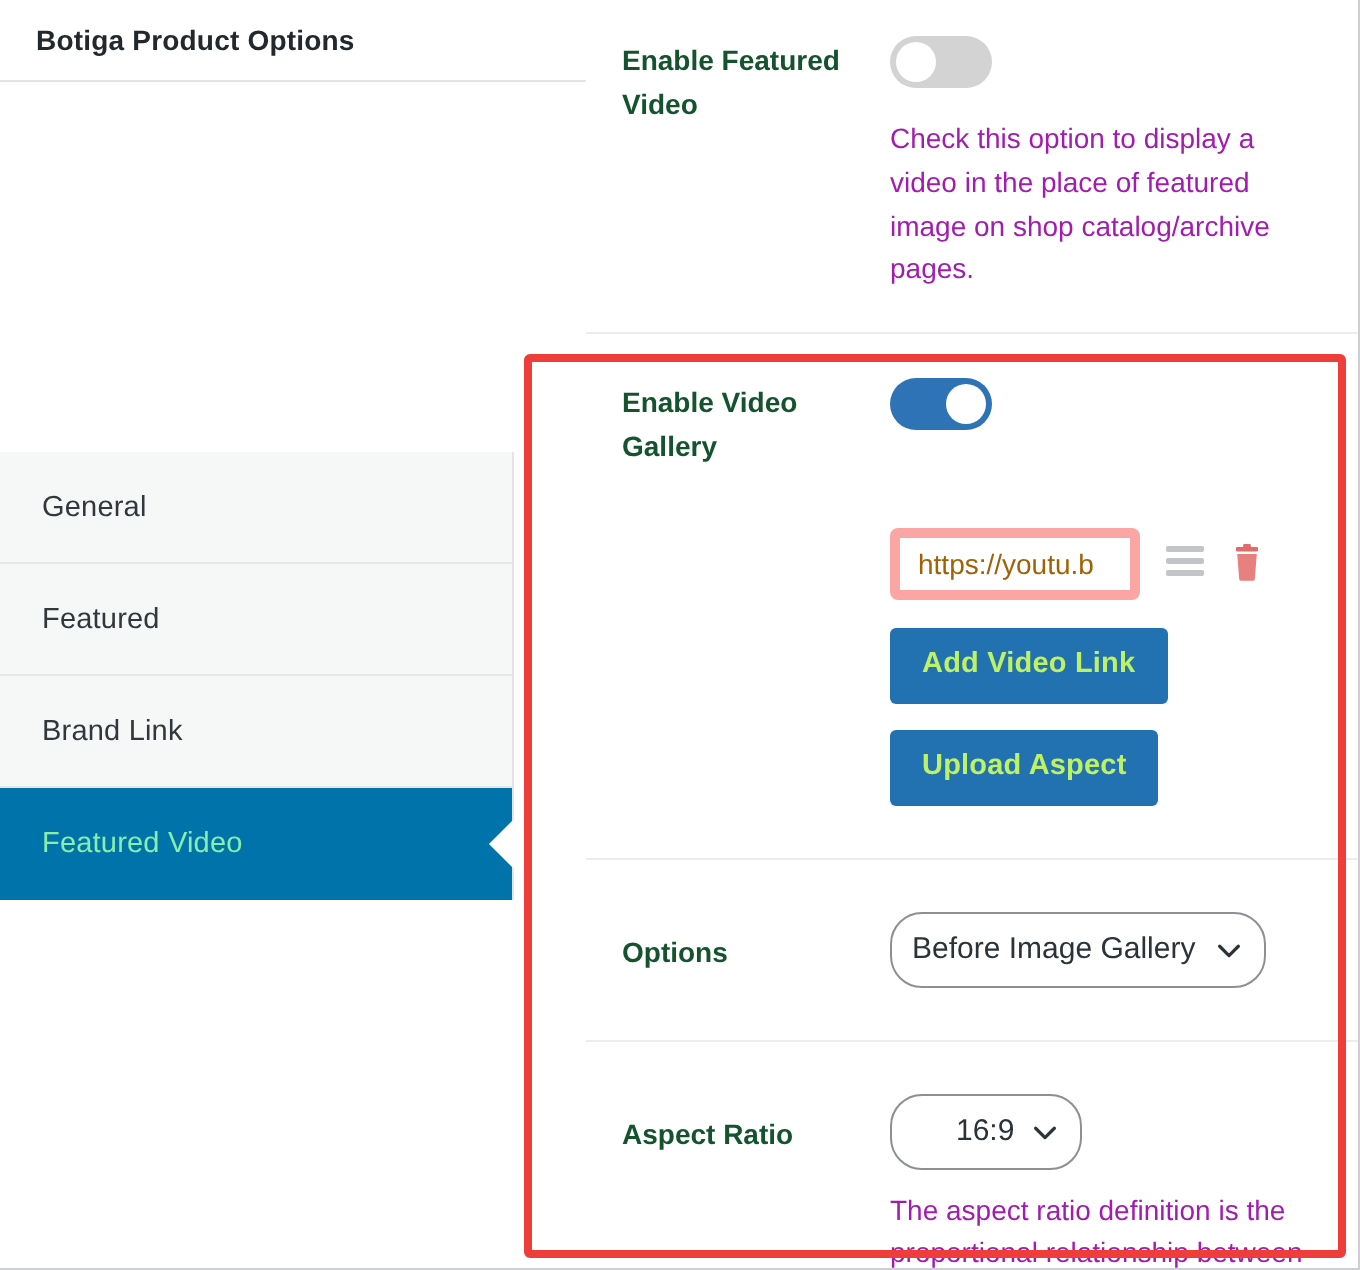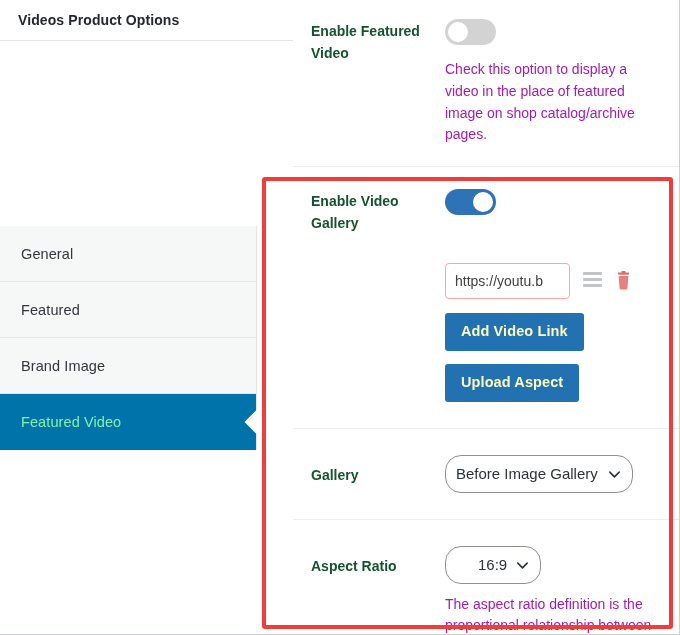--- a/index.html
+++ b/index.html
@@ -166,25 +166,25 @@
   .video-link-row {
     display: flex;
     align-items: center;
     gap: 13px;
     margin-bottom: 14px;
   }
   .link-input {
     width: 125px;
     height: 36px;
     padding: 0 9px;
-    border: 1px solid #fca5a5;
+    border: 5px solid #fca5a5;
     border-radius: 4px;
     font-family: "Liberation Sans", sans-serif;
     font-size: 14px;
-    color: #404040;
+    color: #a16207;
     background: #ffffff;
     outline: none;
   }
   .icon-btn {
     cursor: pointer;
     display: flex;
     align-items: center;
     justify-content: center;
   }
   .drag-icon { width: 19px; height: 16px; }
@@ -194,21 +194,21 @@
     background: #c3c4c7;
     border-radius: 1px;
     margin-bottom: 3px;
   }
   .trash-icon svg { display: block; }
 
   
   .btn {
     display: inline-block;
     background: #2271b1;
-    color: #fef9c3;
+    color: #bef264;
     border: none;
     border-radius: 3px;
     font-family: "Liberation Sans", sans-serif;
     font-size: 14.5px;
     font-weight: bold;
     padding: 11px 16px;
     cursor: pointer;
     line-height: 1.1;
     letter-spacing: 0.1px;
   }
@@ -254,21 +254,21 @@
     pointer-events: none;
     z-index: 6;
   }
 </style>
 </head>
 <body>
 
 <div id="metabox">
 
   <div class="panel-header">
-    <div class="panel-title">Videos Product Options</div>
+    <div class="panel-title">Botiga Product Options</div>
     <div class="header-actions">
 
       <div class="hdr-icon">
         <svg width="17" height="17" viewBox="0 0 20 20">
           <path d="M4 12.5 L10 6.5 L16 12.5" fill="none" stroke="#50575e" stroke-width="1.8" stroke-linecap="round" stroke-linejoin="round"></path>
         </svg>
       </div>
 
       <div class="hdr-icon">
         <svg width="17" height="17" viewBox="0 0 20 20">
@@ -288,21 +288,21 @@
   <div class="panel-body">
 
     <div class="tabs-col">
       <div class="tab-item">
         <span>General</span>
       </div>
       <div class="tab-item">
         <span>Featured</span>
       </div>
       <div class="tab-item">
-        <span>Brand Image</span>
+        <span>Brand Link</span>
       </div>
       <div class="tab-item active">
         <span>Featured Video</span>
       </div>
     </div>
 
     <div class="content-col">
 
       <div class="field-row">
         <div class="field-label">Enable Featured Video</div>
@@ -338,21 +338,21 @@
               </svg>
             </span>
           </div>
 
           <button class="btn">Add Video Link</button>
           <button class="btn">Upload Aspect</button>
         </div>
       </div>
 
       <div class="field-row" style="padding-top:26px;padding-bottom:26px;">
-        <div class="field-label" style="padding-top:10px;">Gallery</div>
+        <div class="field-label" style="padding-top:10px;">Options</div>
         <div class="field-control">
           <span class="select-wrap">
             <select class="sel">
               <option>Before Image Gallery</option>
             </select>
             <span class="sel-caret">
               <svg width="15" height="15" viewBox="0 0 16 16">
                 <path d="M3 6 L8 11 L13 6" fill="none" stroke="#2c3338" stroke-width="1.7" stroke-linecap="round" stroke-linejoin="round"></path>
               </svg>
             </span>

